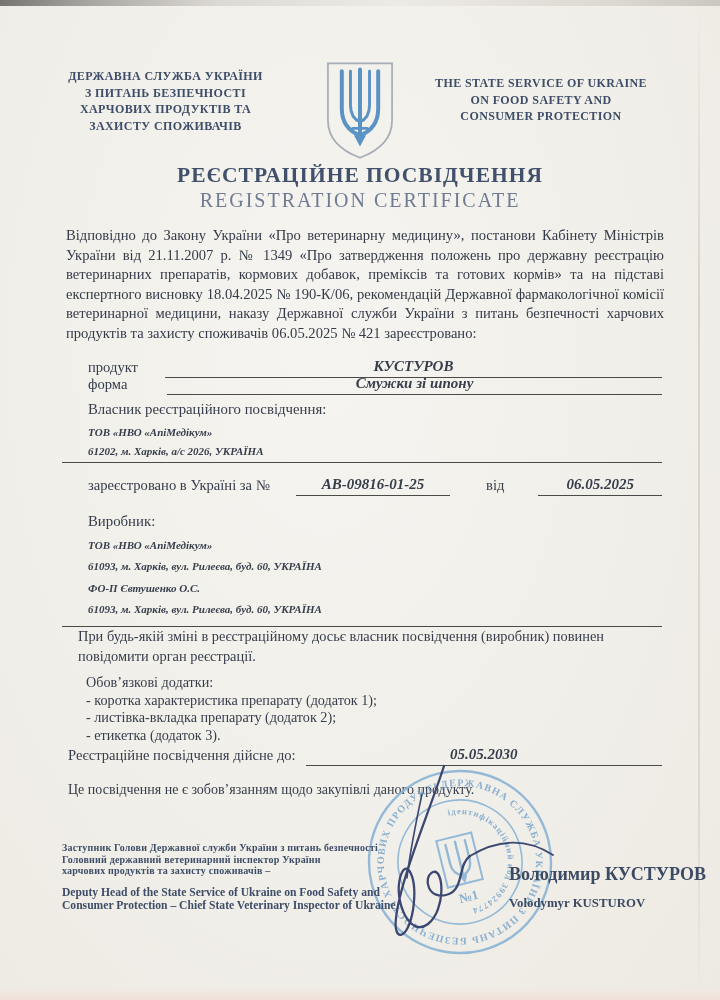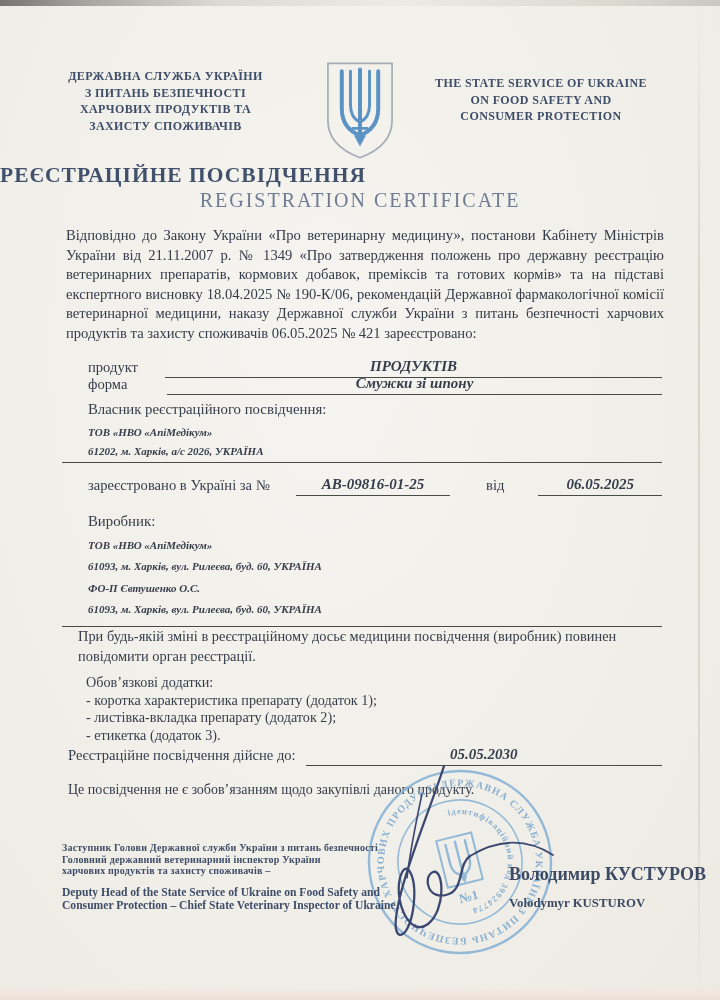--- a/index.html
+++ b/index.html
@@ -17,21 +17,21 @@
   .edge-bottom{position:absolute;bottom:0;left:0;width:100%;height:13px;
     background:linear-gradient(to top,#efdfd8,#f0e8e0 60%,rgba(240,232,224,0));}
   .edge-right{position:absolute;top:0;right:20px;width:2px;height:100%;
     background:linear-gradient(to bottom,rgba(190,180,160,.0),rgba(190,180,160,.45) 30%,rgba(190,180,160,.35) 80%,rgba(190,180,160,0));}
   
   .org{position:absolute;text-align:center;font-weight:bold;font-size:12px;line-height:16.5px;
     color:#3e4d68;letter-spacing:.4px;}
   .org-ua{top:68px;left:58px;width:215px;}
   .org-en{top:75px;left:420px;width:242px;}
   .emblem{position:absolute;top:55px;left:321px;width:78px;height:112px;}
-  .title-ua{position:absolute;top:163px;left:0;width:100%;text-align:left;
+  .title-ua{position:absolute;top:163px;left:0;width:100%;text-align:center;
     font-weight:bold;font-size:21.5px;letter-spacing:1px;color:#41506b;}
   .title-en{position:absolute;top:189px;left:0;width:100%;text-align:center;
     font-size:20px;letter-spacing:2px;color:#6e7b93;}
   
   .preamble{position:absolute;top:226px;left:66px;width:598px;
     font-size:14.6px;line-height:19.6px;text-align:justify;color:#343b49;}
   .frow{position:absolute;left:88px;right:58px;display:flex;align-items:flex-end;}
   .frow .lbl{white-space:nowrap;font-size:14.6px;padding-bottom:2px;}
   .fill{flex:1;border-bottom:1.2px solid #4a4a46;text-align:center;
     font-weight:bold;font-style:italic;font-size:15px;padding-bottom:2px;}
@@ -98,21 +98,21 @@
     <div>CONSUMER PROTECTION</div>
   </div>
 
   <div class="title-ua">РЕЄСТРАЦІЙНЕ ПОСВІДЧЕННЯ</div>
   <div class="title-en">REGISTRATION CERTIFICATE</div>
 
   <div class="preamble">Відповідно до Закону України «Про ветеринарну медицину», постанови Кабінету Міністрів України від 21.11.2007 р. № 1349 «Про затвердження положень про державну реєстрацію ветеринарних препаратів, кормових добавок, преміксів та готових кормів» та на підставі експертного висновку 18.04.2025 № 190-К/06, рекомендацій Державної фармакологічної комісії ветеринарної медицини, наказу Державної служби України з питань безпечності харчових продуктів та захисту споживачів 06.05.2025 № 421 зареєстровано:</div>
 
   <div class="frow row-product">
     <span class="lbl">продукт</span>
-    <span class="fill">ПРОДУКТІВ</span>
+    <span class="fill">КУСТУРОВ</span>
   </div>
 
   <div class="frow row-form">
     <span class="lbl">форма</span>
     <span class="fill">Смужки зі шпону</span>
   </div>
 
   <div class="block owner-block">
     <div class="l1">Власник реєстраційного посвідчення:</div>
     <div class="l2 bi">ТОВ «НВО «АпіМедікум»</div>
@@ -127,21 +127,21 @@
   </div>
 
   <div class="block manu-block">
     <div class="lbl-line">Виробник:</div>
     <div class="bi">ТОВ «НВО «АпіМедікум»</div>
     <div class="bi">61093, м. Харків, вул. Рилеєва, буд. 60, УКРАЇНА</div>
     <div class="bi">ФО-П Євтушенко О.С.</div>
     <div class="uline-wide bi">61093, м. Харків, вул. Рилеєва, буд. 60, УКРАЇНА</div>
   </div>
 
-  <div class="note">При будь-якій зміні в реєстраційному досьє медицини посвідчення (виробник) повинен повідомити орган реєстрації.</div>
+  <div class="note">При будь-якій зміні в реєстраційному досьє власник посвідчення (виробник) повинен повідомити орган реєстрації.</div>
 
   <div class="additions">
     <div>Обов’язкові додатки:</div>
     <div>- коротка характеристика  препарату (додаток 1);</div>
     <div>- листівка-вкладка препарату (додаток 2);</div>
     <div>- етикетка (додаток 3).</div>
   </div>
 
   <div class="frow row-valid">
     <span class="lbl">Реєстраційне посвідчення дійсне до:</span>

